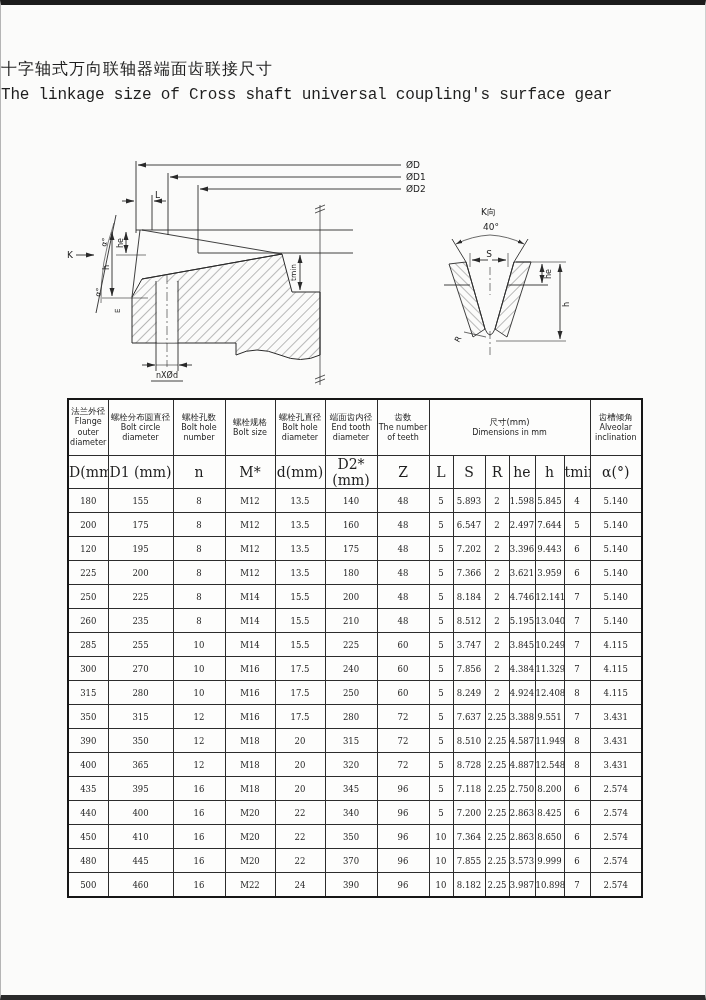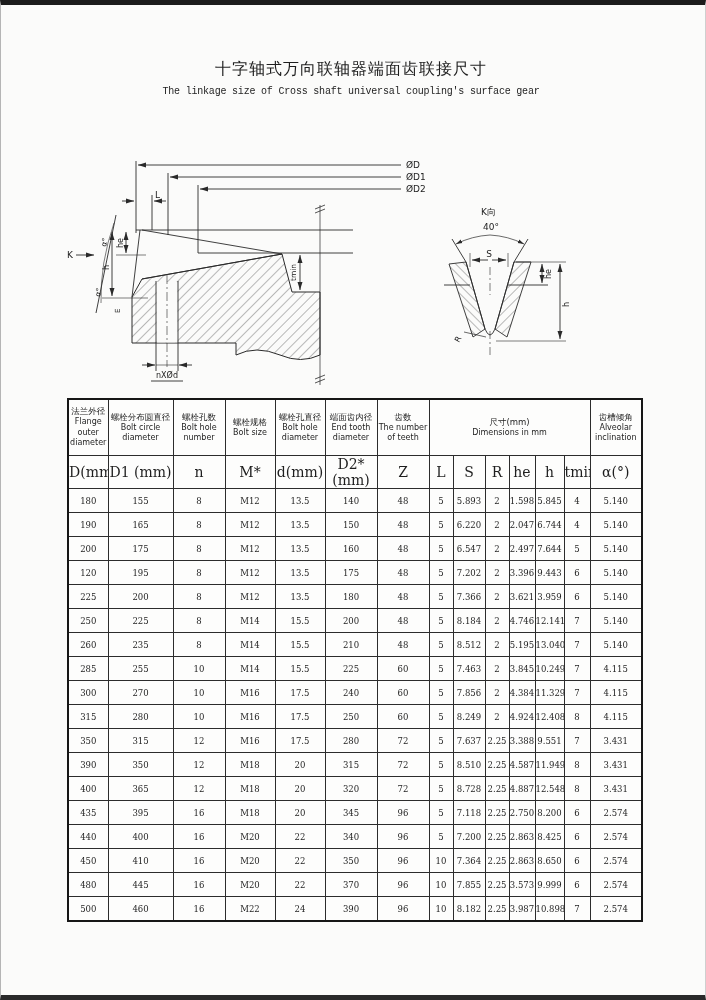--- a/index.html
+++ b/index.html
@@ -4,23 +4,23 @@
 <style>
   html,body{margin:0;padding:0;background:#ffffff;}
   .page{
     position:relative;width:706px;height:1000px;box-sizing:border-box;
     background:#fbfbfa;
     border-top:5px solid #1c1c1c;border-bottom:5px solid #2a2a2a;
     border-left:1px solid #b5b5b5;border-right:1px solid #cfcfcf;
     overflow:hidden;
     font-family:"DejaVu Serif", serif;color:#1e1e1e;
   }
-  .titles{position:absolute;top:54px;left:0;right:4px;text-align:center;}
+  .titles{position:absolute;top:54px;left:0;right:4px;}
   .title-zh{font-size:16px;letter-spacing:1px;font-family:"DejaVu Serif",serif;}
-  .title-en{font-size:10px;margin-top:6px;font-family:"Liberation Mono","DejaVu Sans Mono",monospace;letter-spacing:-0.2px;}
+  .title-en{font-size:16px;margin-top:6px;font-family:"Liberation Mono","DejaVu Sans Mono",monospace;letter-spacing:-0.2px;}
   svg.drawing{position:absolute;left:55px;top:140px;}
   svg.drawing text{font-family:"DejaVu Sans",sans-serif;fill:#222;}
   .tbl-wrap{position:absolute;left:66px;top:393px;}
   table.spec{border-collapse:collapse;table-layout:fixed;width:574px;border:2px solid #161616;background:#fdfdfc;}
   table.spec th,table.spec td{border:1px solid #2c2c2c;text-align:center;vertical-align:middle;padding:0;overflow:hidden;font-weight:normal;}
   tr.grp-row th{height:55px;font-size:8.5px;line-height:1.3;font-family:"DejaVu Sans",sans-serif;}
   tr.grp-row .zh{font-size:8.5px;}
   tr.grp-row .en{font-size:8px;}
   tr.sym-row th{height:28px;font-size:14px;font-family:"DejaVu Serif",serif;}
   table.spec td{height:23px;font-size:8.5px;font-family:"DejaVu Serif",serif;}
@@ -246,36 +246,20 @@
             <td>48</td>
             <td>5</td>
             <td>5.893</td>
             <td>2</td>
             <td>1.598</td>
             <td>5.845</td>
             <td>4</td>
             <td>5.140</td>
           </tr>
           <tr>
-            <td>190</td>
-            <td>165</td>
-            <td>8</td>
-            <td>M12</td>
-            <td>13.5</td>
-            <td>150</td>
-            <td>48</td>
-            <td>5</td>
-            <td>6.220</td>
-            <td>2</td>
-            <td>2.047</td>
-            <td>6.744</td>
-            <td>4</td>
-            <td>5.140</td>
-          </tr>
-          <tr>
             <td>200</td>
             <td>175</td>
             <td>8</td>
             <td>M12</td>
             <td>13.5</td>
             <td>160</td>
             <td>48</td>
             <td>5</td>
             <td>6.547</td>
             <td>2</td>
@@ -350,21 +334,21 @@
           </tr>
           <tr>
             <td>285</td>
             <td>255</td>
             <td>10</td>
             <td>M14</td>
             <td>15.5</td>
             <td>225</td>
             <td>60</td>
             <td>5</td>
-            <td>7.463</td>
+            <td>3.747</td>
             <td>2</td>
             <td>3.845</td>
             <td>10.249</td>
             <td>7</td>
             <td>4.115</td>
           </tr>
           <tr>
             <td>300</td>
             <td>270</td>
             <td>10</td>

